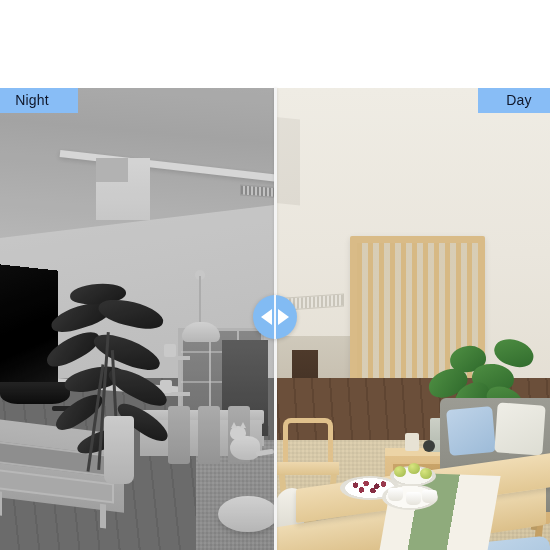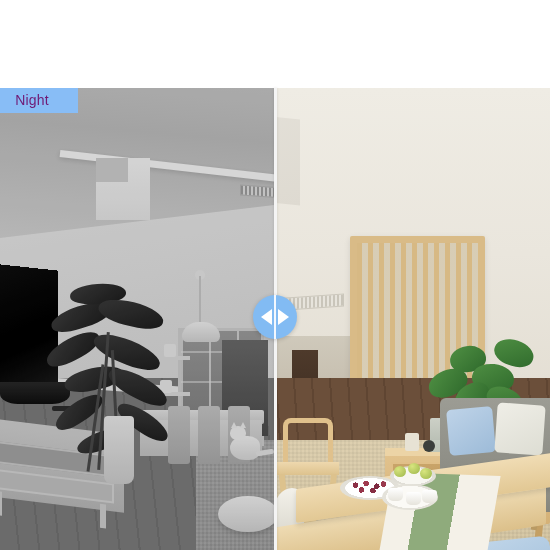--- a/index.html
+++ b/index.html
@@ -546,21 +546,21 @@
     right: 8px; top: 14px;
     border-left: 11px solid #ffffff;
   }
 
   
   .badge {
     position: absolute;
     top: 88px;
     height: 25px;
     background: #88bdf6;
-    color: #701a75;
+    color: #0f172a;
     font-size: 14px;
     line-height: 25px;
     z-index: 25;
     letter-spacing: .2px;
     white-space: nowrap;
   }
   .badge-night { left: 0;  width: 78px; text-align: center; padding-right: 14px; }
   .badge-day   { right: 0; width: 72px; text-align: center; padding-left: 10px; }
 </style>
 </head>
@@ -728,14 +728,15 @@
 
   <div class="divider"></div>
 
   <div class="handle">
     <span class="arrow arrow-left"></span>
     <span class="arrow arrow-right"></span>
     <span class="handle-split"></span>
   </div>
 
   <div class="badge badge-night">Night</div>
+  <div class="badge badge-day">Day</div>
 
 </div>
 
 </body></html>

